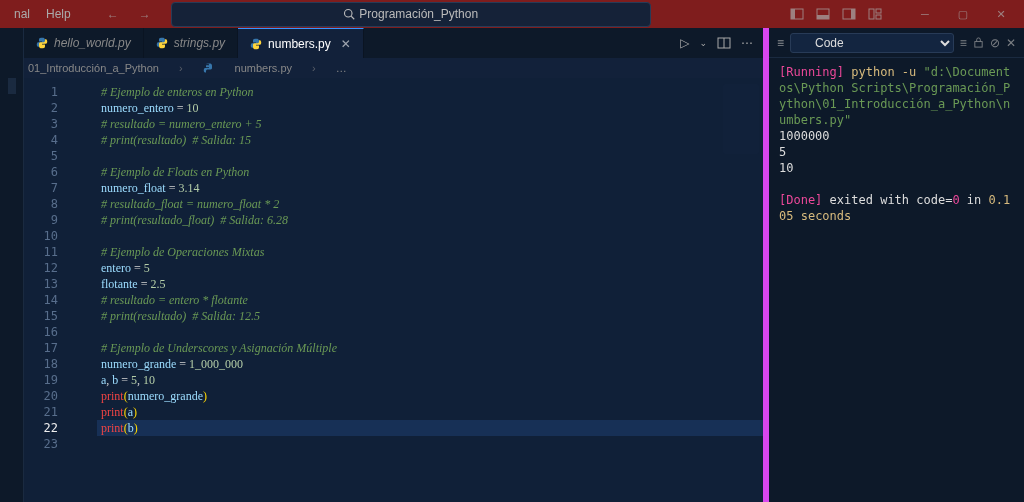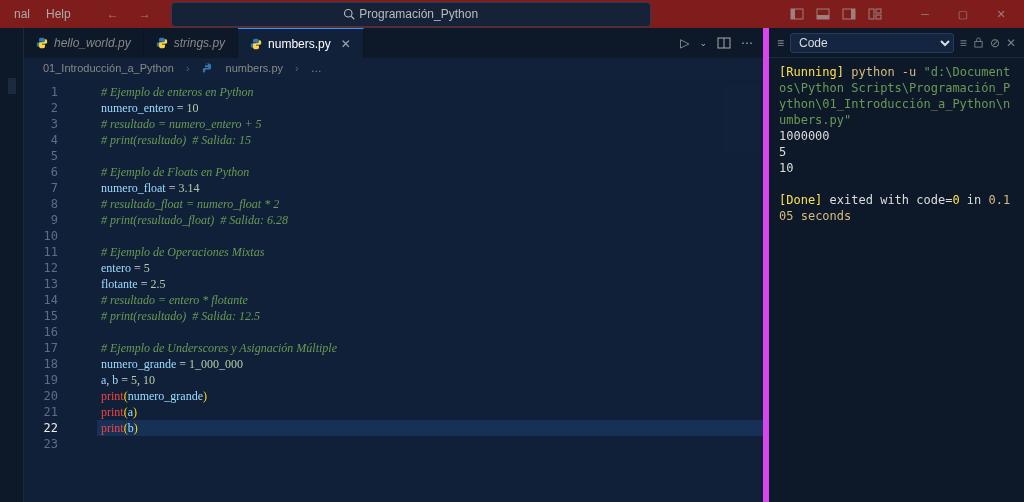--- a/index.html
+++ b/index.html
@@ -40,44 +40,44 @@
   .tabbar { height:30px; display:flex; align-items:stretch; background:#0d1929; }
   .tab {
     display:flex; align-items:center; gap:6px; padding:0 12px;
     background:#0d1929; color:#888; border-right:1px solid #0a1422;
     font-size:12px; font-style:italic;
   }
   .tab.active { background:#12213a; color:#fff; font-style:normal; border-top:1px solid #3794ff;}
   .tab .py-icon { width:12px; height:12px; }
   .tab .close { margin-left:4px; opacity:.6; }
   .tab-actions { margin-left:auto; display:flex; gap:10px; padding:0 10px; align-items:center; color:#aaa; }
-  .breadcrumb { height:20px; display:flex; align-items:center; gap:12px; padding:0 19px; font-size:11px; color:#888; background:#12213a;}
+  .breadcrumb { height:20px; display:flex; align-items:center; gap:20px; padding:0 4px; font-size:11px; color:#888; background:#12213a;}
   .breadcrumb .sep { opacity:.6; }
   .editor-body { flex:1; display:flex; min-height:0; position:relative; background:#102038;}
   .gutter { width:48px; text-align:right; padding:6px 14px 6px 6px; color:#586e8c; font-family: Consolas, monospace; font-size:12px; line-height:16px;}
   .gutter .selected{ color:#eee; }
   .code { flex:1; padding:6px 0; font-family: Liberation Serif, serif; font-size:12px; line-height:16px; white-space:pre; background:#102038; min-width:0;margin-left:25px;}
   .code .line { height:16px; padding-left:4px;}
   .code .line.sel { background:#173056; }
   .minimap { position:absolute; right:4px; top:6px; width:36px; height:70px; background:#15253f; opacity:.3; border-radius:2px;}
   
   .cm { color:#6A9955; font-style:italic;}
   .id { color:#9cdcfe; }
   .op { color:#d4d4d4; }
   .num { color:#b5cea8; }
   .fn { color:#ef4444; }
   .pn { color:#ffd700; }
   
   .panel { width:255px; display:flex; flex-direction:column; background:#0d1929;}
   .panel-head { height:30px; display:flex; align-items:center; gap:6px; padding:0 8px; color:#aaa; border-bottom:1px solid #1a2a40;}
   .panel-head .hamburger { opacity:.8; }
-  .panel-head select.dd { flex:1; background:#132540; color:#ddd; border:1px solid #283b57; border-radius:3px; height:20px; font-size:12px; padding:0 4px;}
+  .panel-head select.dd { flex:1; background:#132540; color:#ddd; border:1px solid #283b57; border-radius:3px; height:20px; font-size:12px; padding:0 20px;}
   .panel-head .picon { opacity:.7; font-size:12px; }
   .panel-body { flex:1; padding:6px 10px; font-family: Consolas, monospace; font-size:12px; line-height:16px; white-space:pre-wrap; word-break:break-all; color:#ddd;}
-  .out-blue { color:#fde047; }
+  .out-blue { color:#ec4899; }
   .out-yel { color:#d7ba7d; }
   .out-grn { color:#6A9955; }
   svg { display:block; }
 </style>
 </head>
 <body>
 
 <div class="titlebar">
   <div class="menu-items">
     <div class="menu-item">nal</div>

